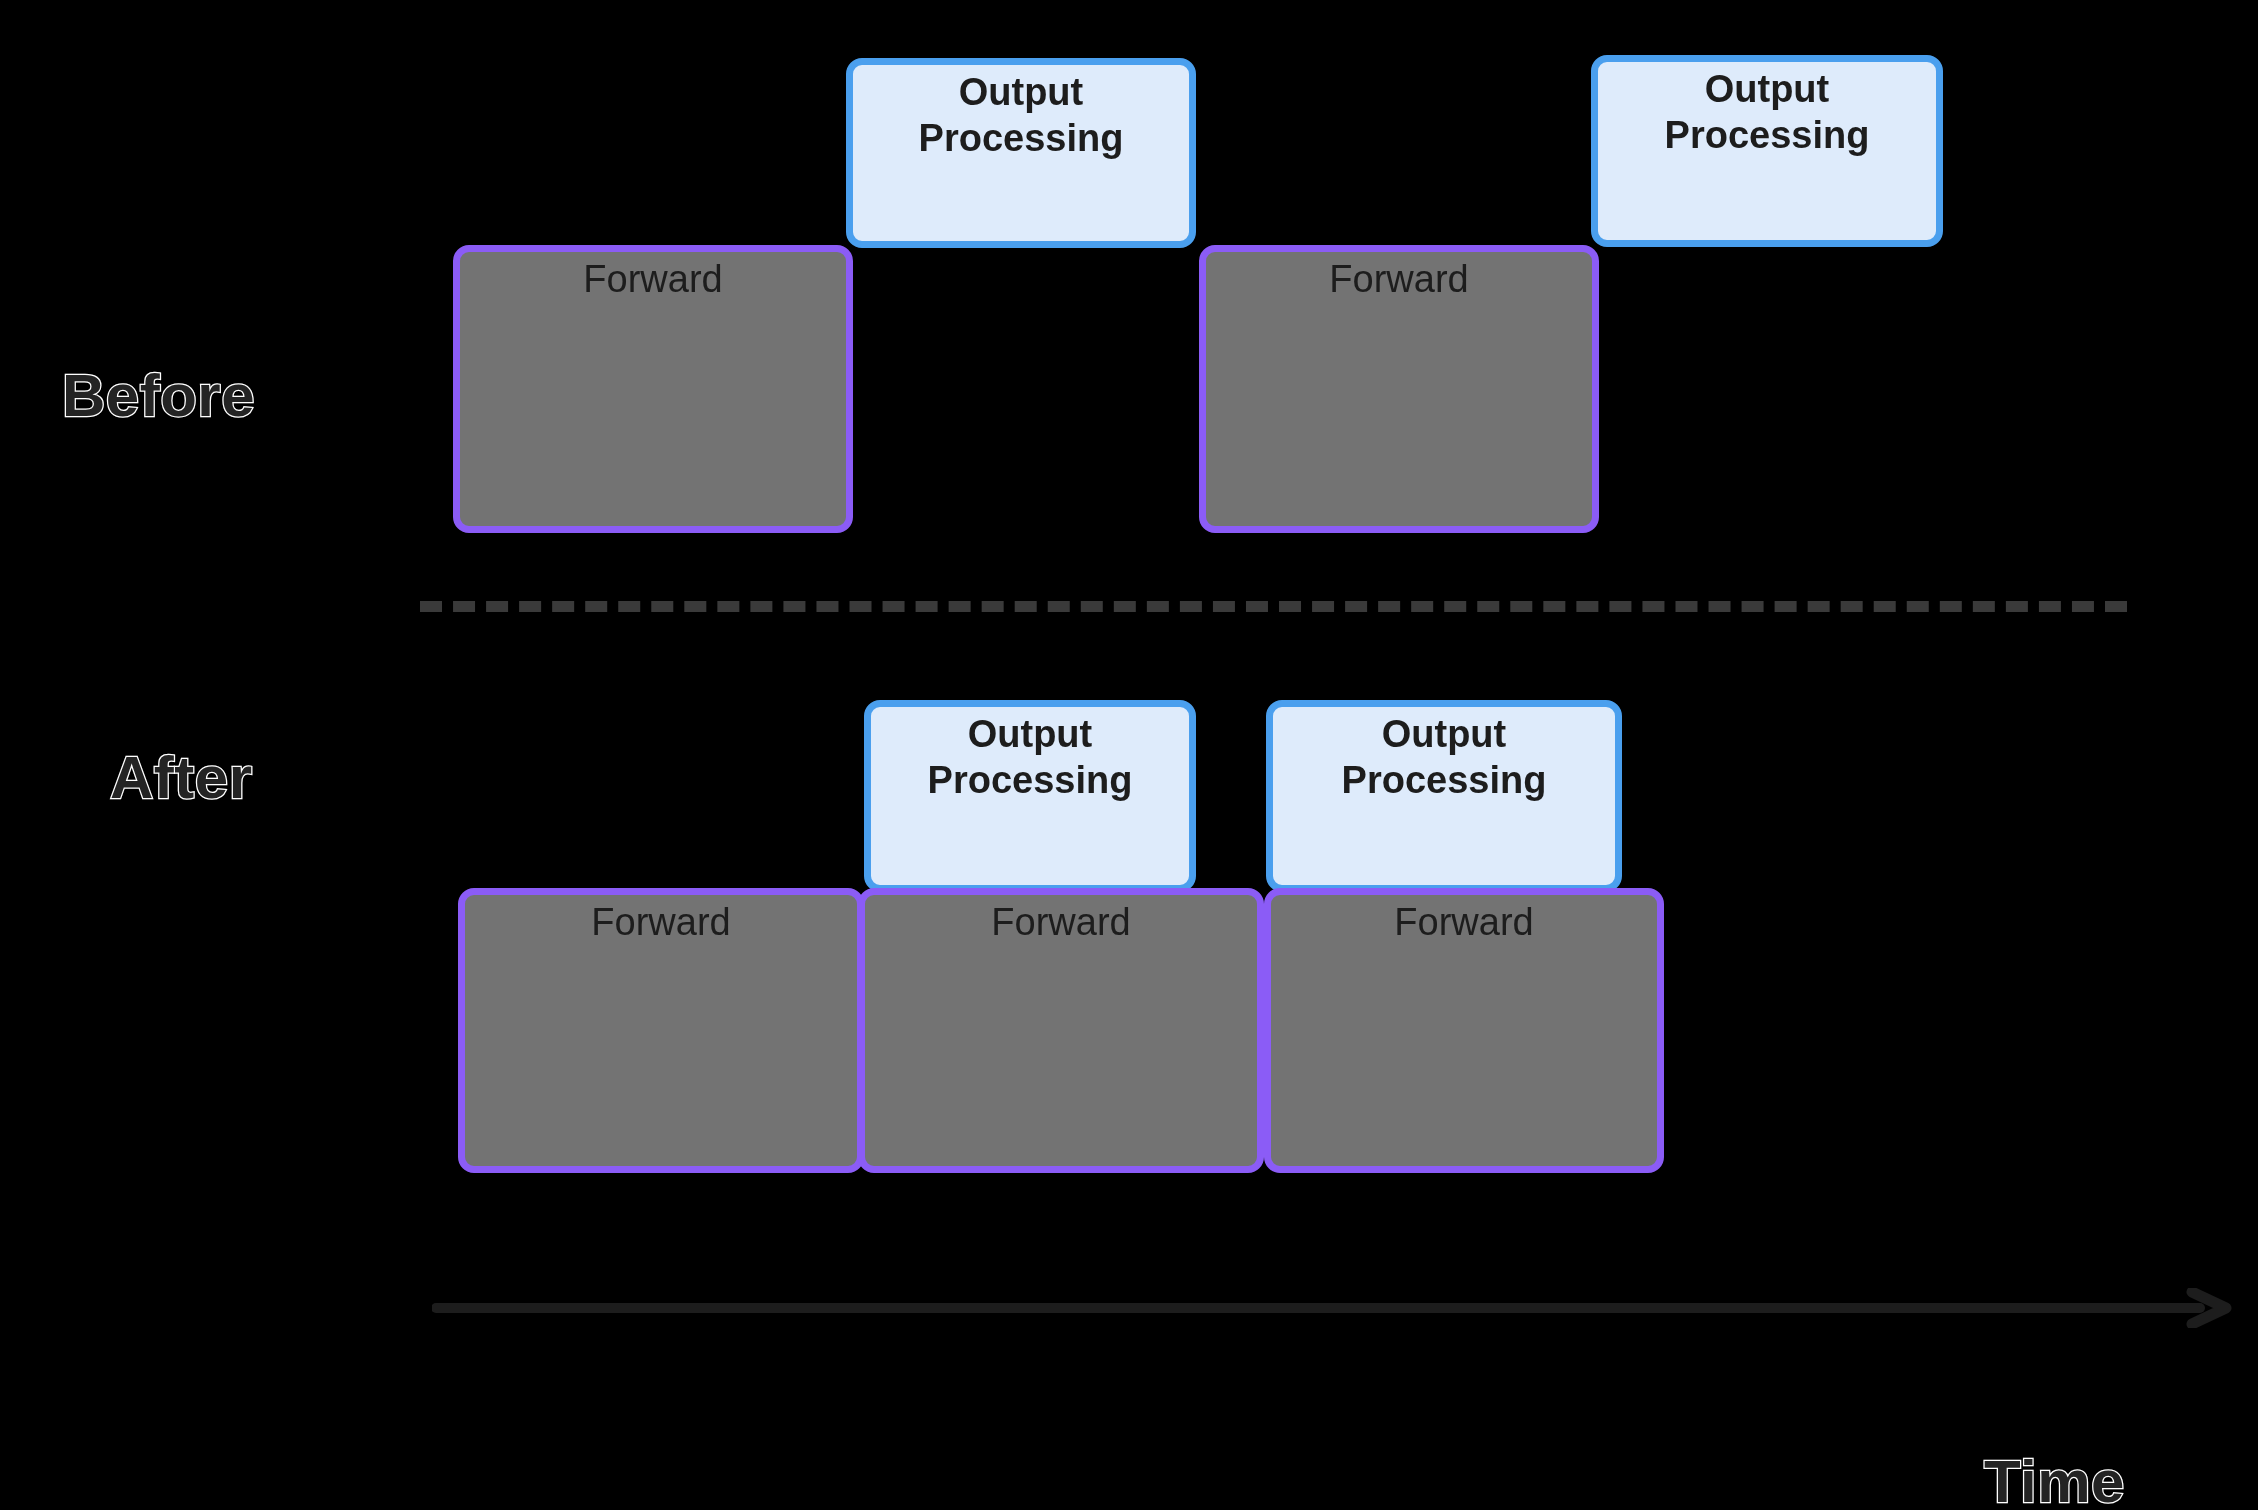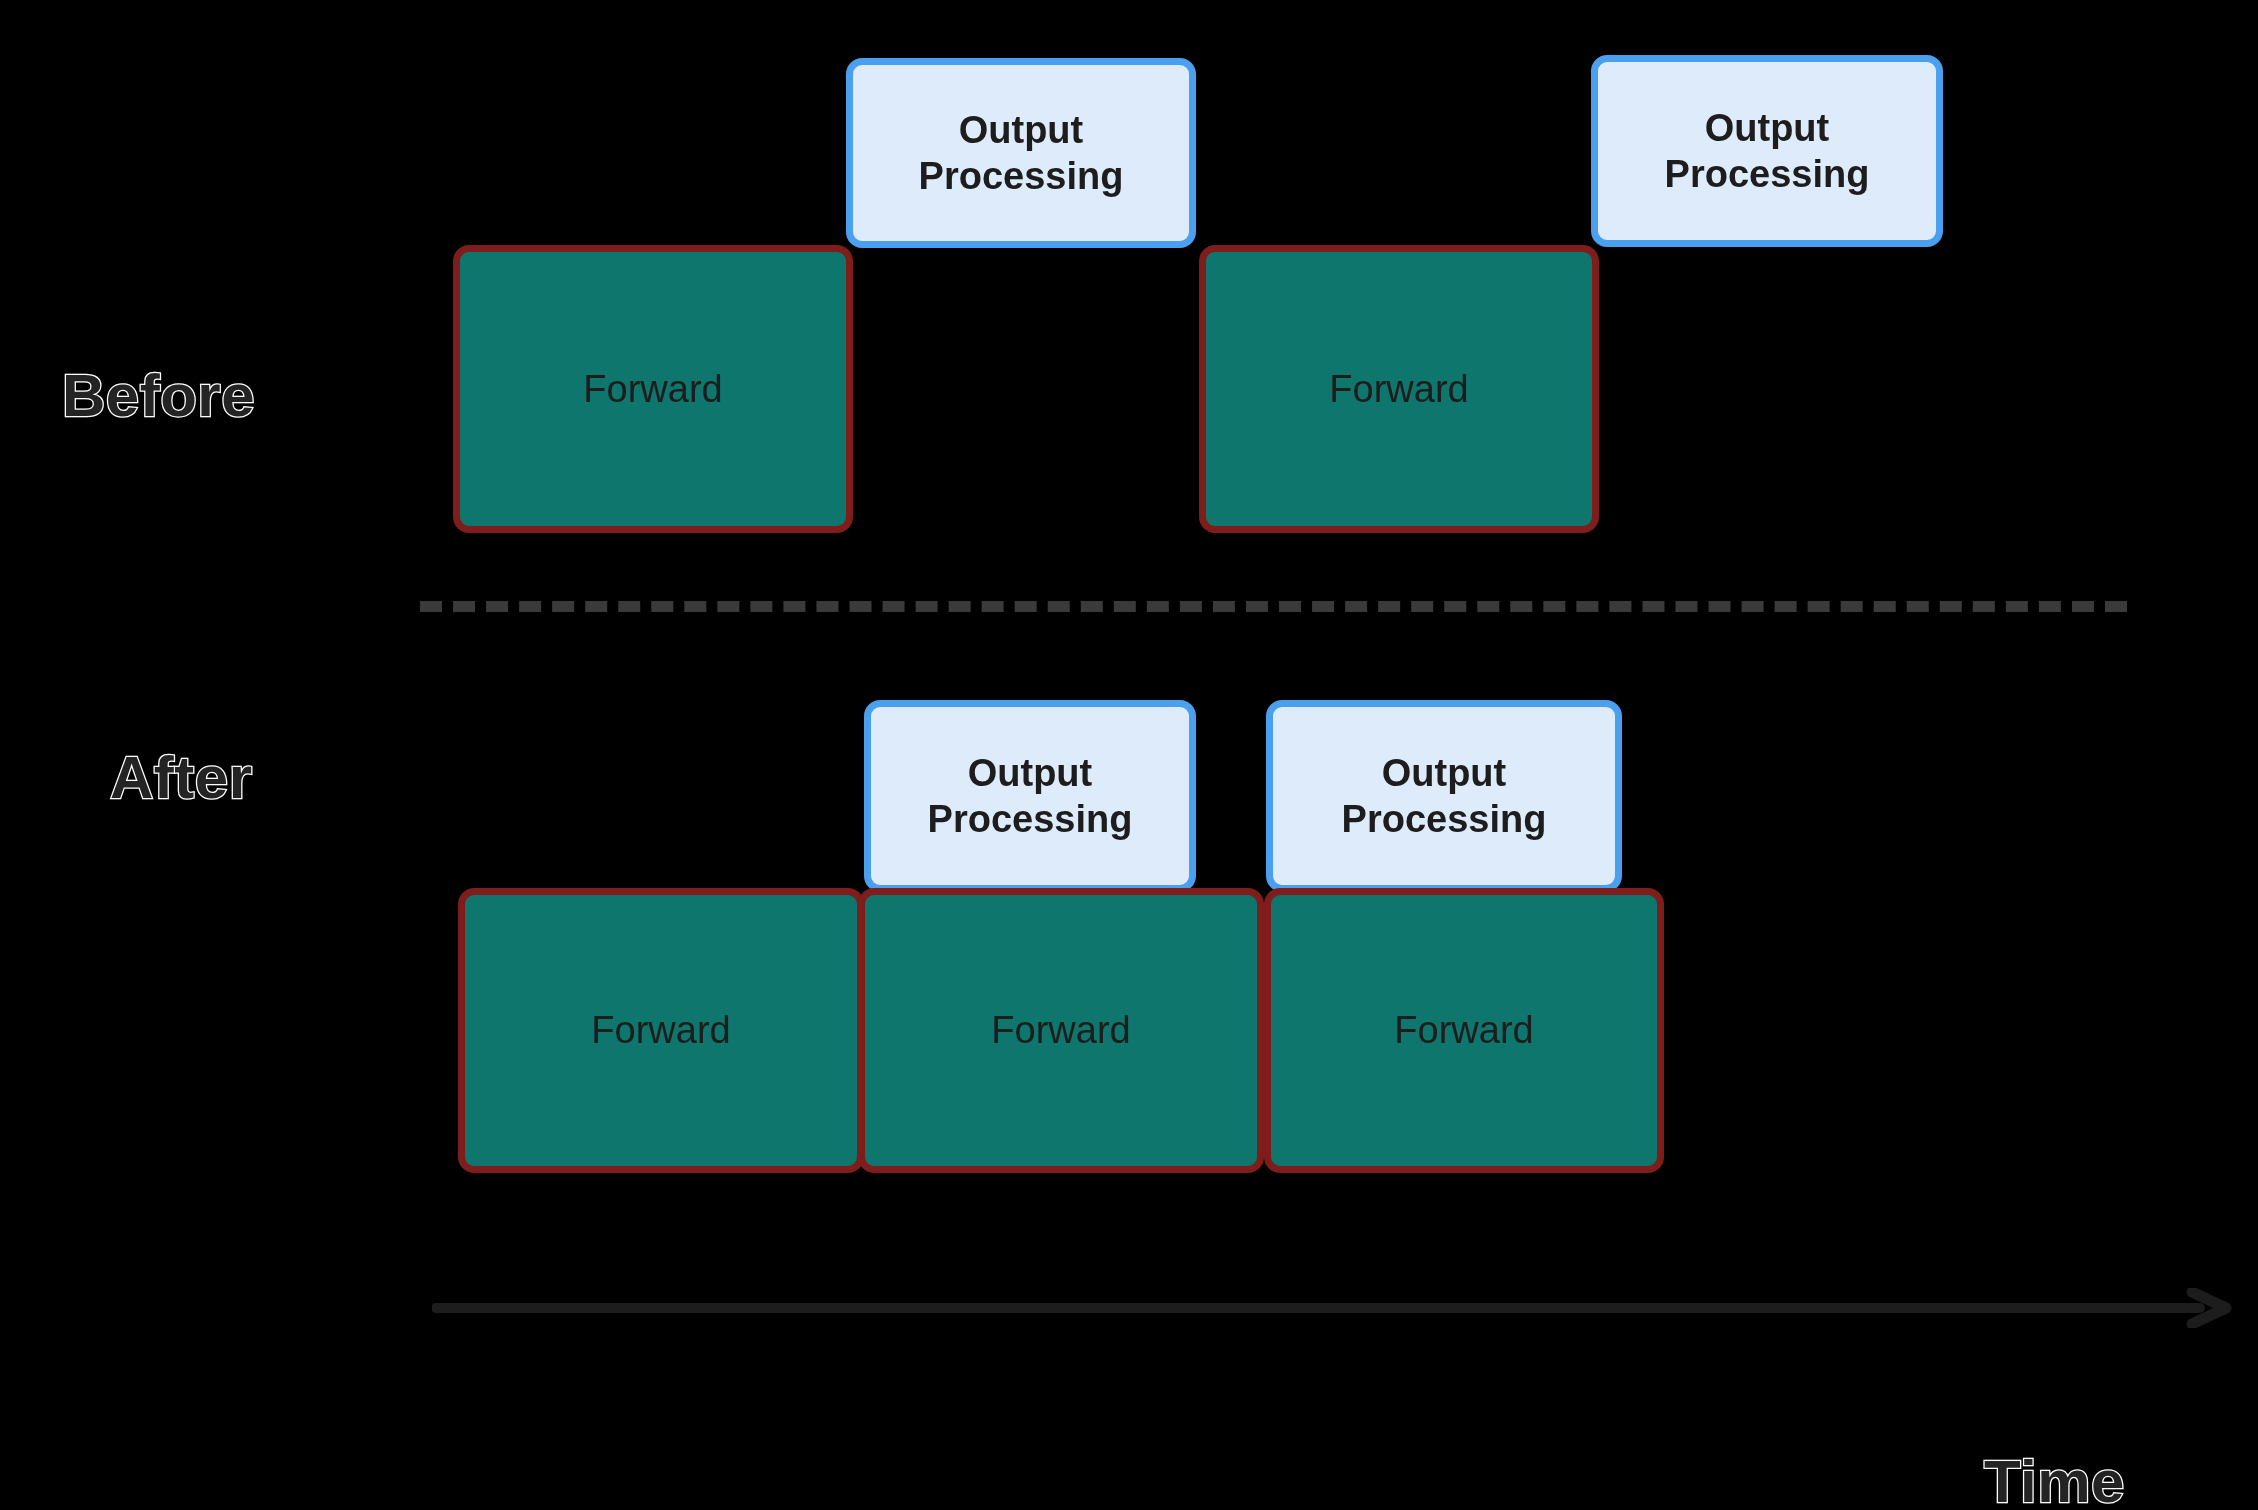--- a/index.html
+++ b/index.html
@@ -31,32 +31,32 @@
   }
   .row-label.before { left: 62px;  top: 366px; }
   .row-label.after  { left: 62px;  top: 748px; margin-left: 48px; }
   .row-label.time   { left: 1984px; top: 1428px; margin-top: 24px; }
 
   
   .box {
     position: absolute;
     box-sizing: border-box;
     display: flex;
-    align-items: center;
+    align-items: flex-start;
     justify-content: center;
     text-align: center;
     border-radius: 16px;
     font-size: 38px;
     color: #1d1d1d;
     line-height: 1.22;
     padding: 4px 10px;
   }
   .box.forward {
-    background: #0f766e;
-    border: 7px solid #7f1d1d;
+    background: #737373;
+    border: 7px solid #8b5cf6;
     font-weight: 400;
   }
   .box.output {
     background: #deebfb;
     border: 7px solid #4a9fee;
     font-weight: 700;
   }
   .box .label { display: block; }
 
   

